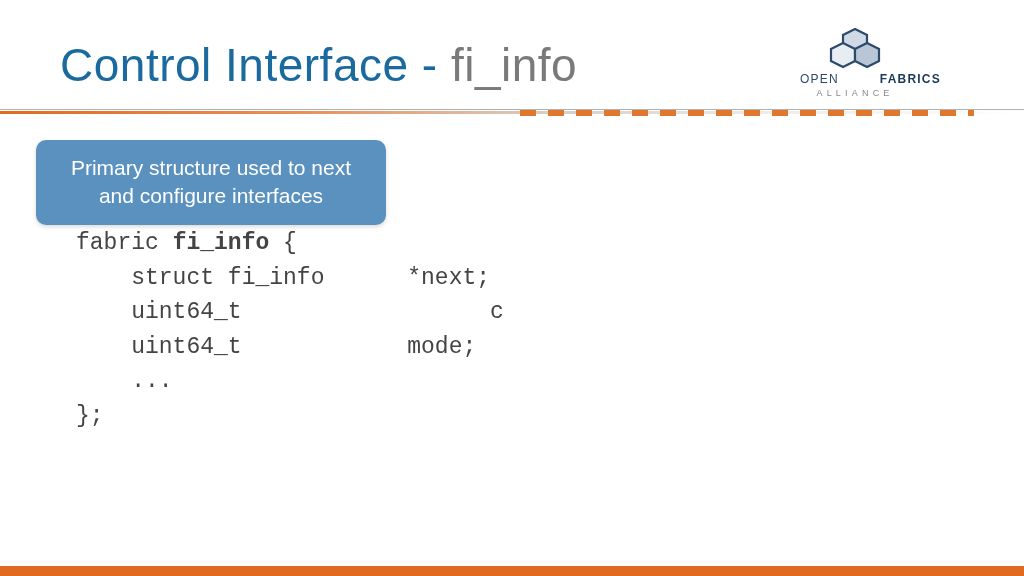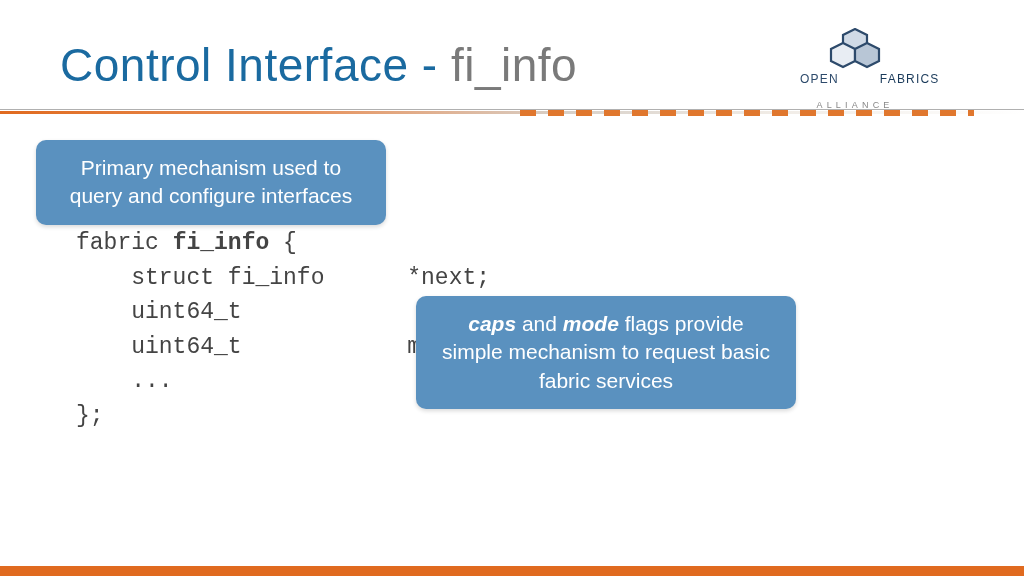--- a/index.html
+++ b/index.html
@@ -8,22 +8,22 @@
 
   
   .title { position:absolute; left:60px; top:38px; font-size:46px; font-weight:400; letter-spacing:0.5px; }
   .title .t1 { color:#1a6aa0; }
   .title .t2 { color:#7a7a7a; }
 
   
   .logo { position:absolute; right:30px; top:28px; width:110px; text-align:center; }
   .logo svg { display:block; margin:0 auto; }
   .logo-text1 { font-size:12px; letter-spacing:1.2px; color:#2d4a6b; font-weight:400; margin-top:2px; }
-  .logo-text1 b { font-weight:400; color:#1a3a5a;padding-left:41px; }
-  .logo-text2 { font-size:9px; letter-spacing:4.2px; color:#888; margin-top:14px; }
+  .logo-text1 b { font-weight:700; color:#1a3a5a;padding-left:41px; }
+  .logo-text2 { font-size:9px; letter-spacing:4.2px; color:#888; margin-top:2px; }
 
   
   .divider { position:absolute; left:0; top:106px; width:1024px; height:14px; }
   .divider .grad { position:absolute; left:0; right:0; top:5px; height:3px;
     background:linear-gradient(90deg,#e06a1f 0%, #e8915a 30%, #d8d0c8 55%, #f0ebe5 75%, rgba(255,255,255,0) 100%); }
   .divider .thin { position:absolute; left:0; right:0; top:3px; height:1px; background:#b0b0b0; }
   .dashes { position:absolute; top:4px; left:520px; right:50px; height:6px;
     background:repeating-linear-gradient(90deg,#e0772e 0 16px, transparent 16px 28px); }
 
   
@@ -62,28 +62,25 @@
     <div class="logo-text2">ALLIANCE</div>
   </div>
 
   <div class="divider">
     <div class="thin"></div>
     <div class="grad"></div>
     <div class="dashes"></div>
   </div>
 
   <div class="callout c1">
-    <span>Primary mechanism used to query and configure interfaces</span>
+    <span>Primary structure used to next and configure interfaces</span>
   </div>
 
   <div class="code"><span>fabric </span><span class="kw">fi_info</span><span> {</span>
 <span>    struct fi_info      *next;</span>
 <span>    uint64_t                  c</span>
 <span>    uint64_t            mode;</span>
 <span>    ...</span>
 <span>};</span></div>
 
-  <div class="callout c2">
-    <span class="b">caps</span><span> and </span><span class="b">mode</span><span> flags provide simple mechanism to request basic fabric services</span>
-  </div>
 
   <div class="bottom"></div>
 </div>
 
 </body></html>

